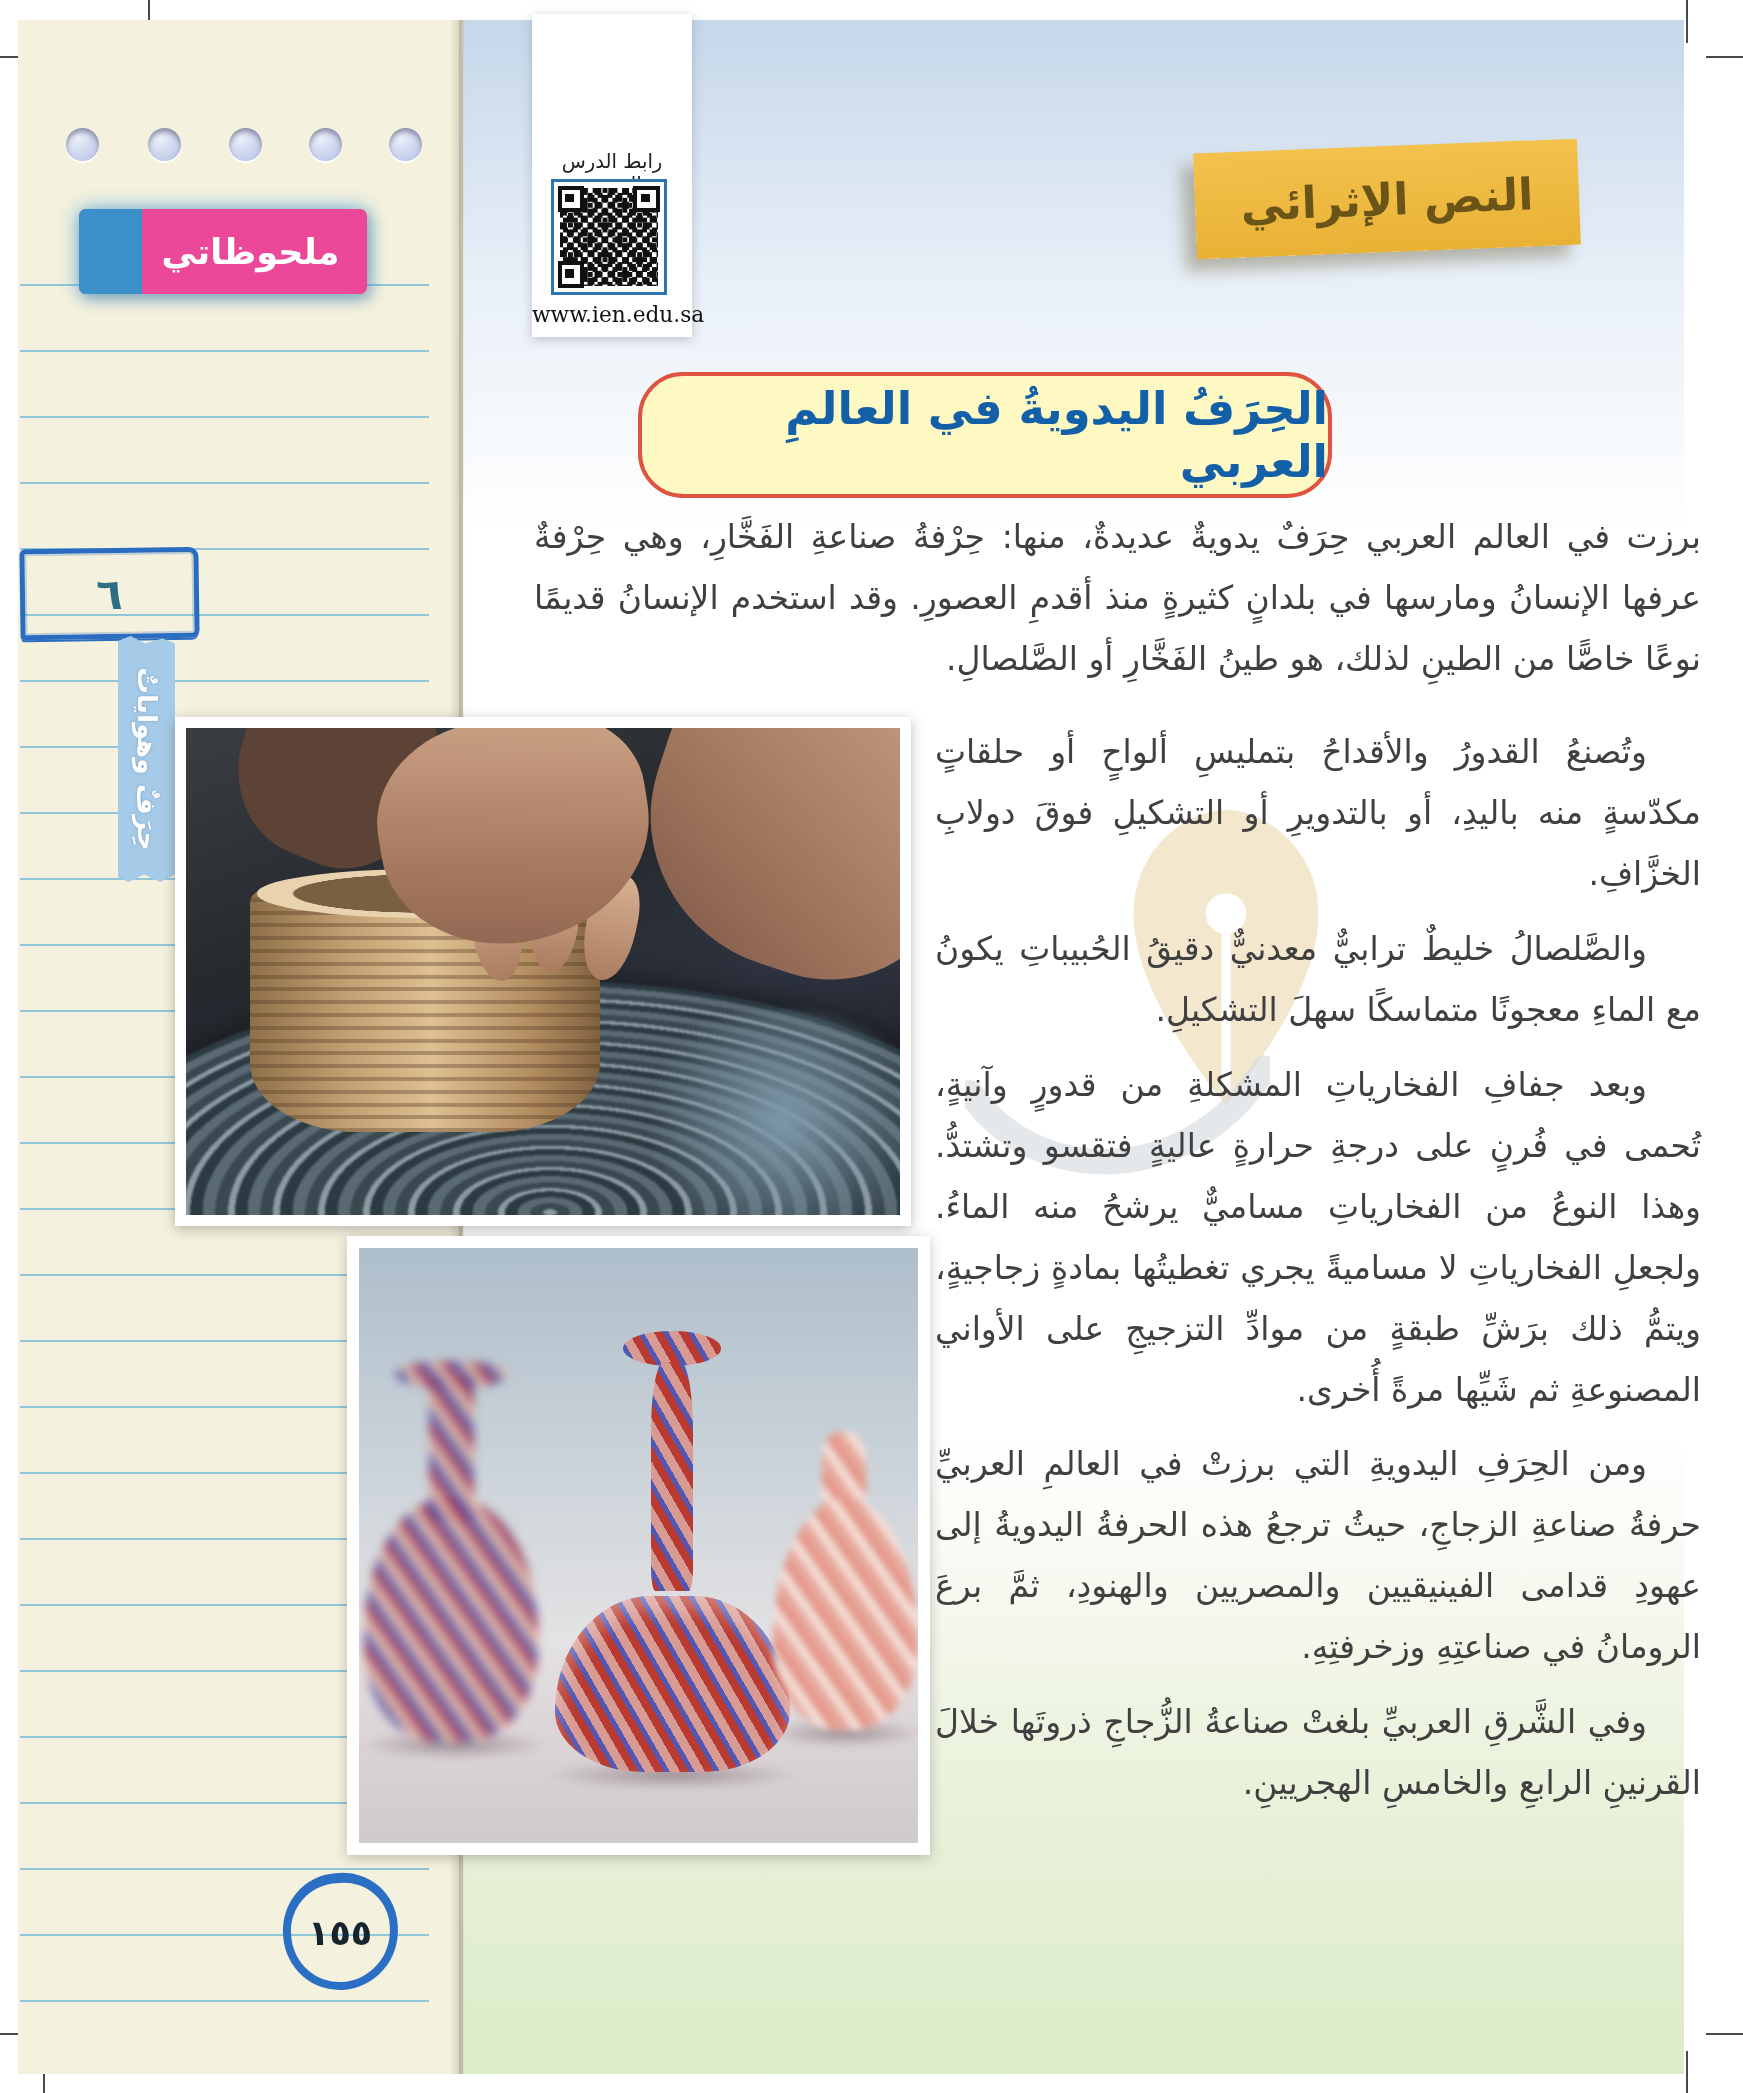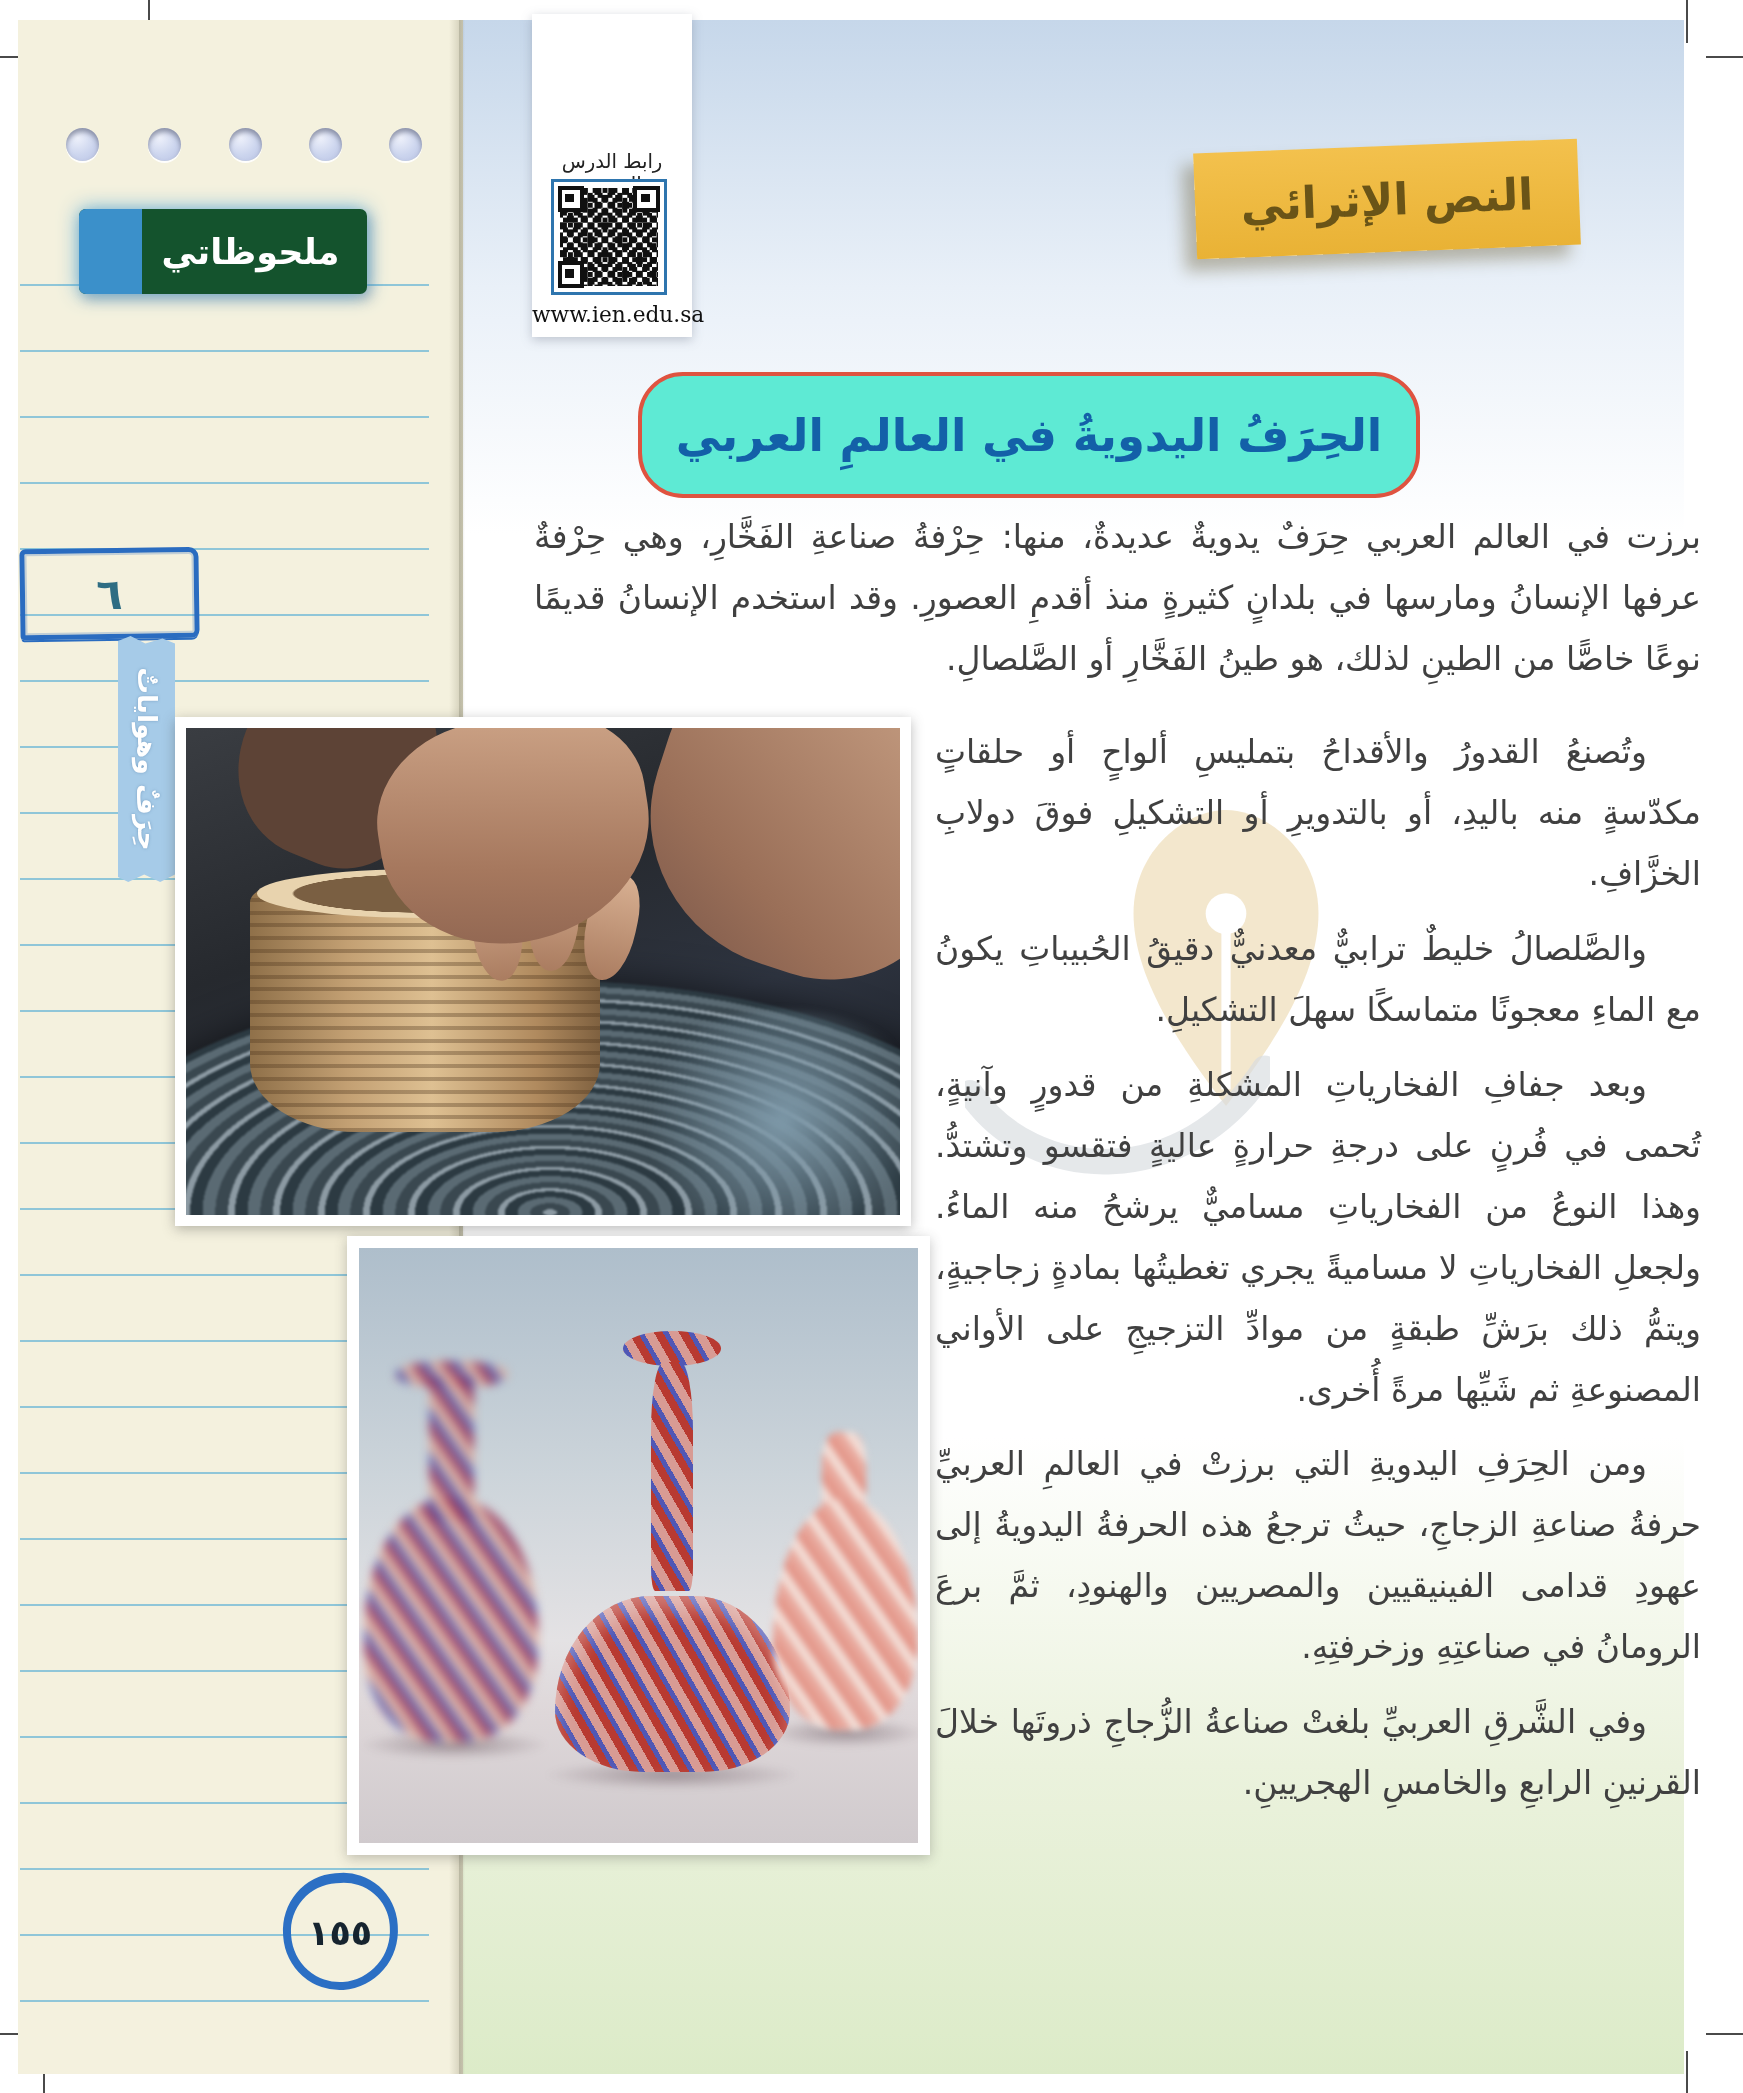--- a/index.html
+++ b/index.html
@@ -15,21 +15,21 @@
     background:linear-gradient(90deg,rgba(120,115,85,0) 0%,rgba(120,115,85,.30) 100%);}
   .rules{position:absolute;left:2px;top:202px;width:409px;height:1803px;
     background:repeating-linear-gradient(to bottom,transparent 0 62px,#8fc6d8 62px 64px,transparent 64px 66px);}
   .holes{position:absolute;left:0;top:108px;width:445px;height:33px;}
   .hole{position:absolute;top:0;width:33px;height:33px;border-radius:50%;
     background:radial-gradient(circle at 35% 30%,#eef1fb 0%,#ccd5ee 55%,#b9c3e4 100%);
     box-shadow:inset 0 3.9px 4.9px rgba(80,85,110,.55),0 2px 0 rgba(255,255,255,.9);}
   .hole:nth-child(1){left:48px}.hole:nth-child(2){left:130px}.hole:nth-child(3){left:211px}
   .hole:nth-child(4){left:291px}.hole:nth-child(5){left:371px}
 
-  .notes-label{position:absolute;left:79px;top:209px;width:288px;height:85px;background:#14532d;
+  .notes-label{position:absolute;left:79px;top:209px;width:288px;height:85px;background:#ec4899;
     border-radius:6.9px;box-shadow:0 0 19.7px rgba(74,164,217,.85),3.9px 5.9px 11.8px rgba(60,70,100,.3);
     display:flex;align-items:center;justify-content:center;}
   .notes-label::before{content:"";position:absolute;left:0;top:0;width:63px;height:100%;
     background:#3b90ca;border-radius:6.9px 0 0 6.9px;}
   .notes-label span{position:relative;color:#ffffff;font-weight:bold;font-size:35px;padding-left:55px;}
 
   .unit-box{position:absolute;left:19.7px;top:548px;width:169px;height:81px;
     border:5.9px solid #2a6cc0;border-radius:5.9px 9.9px 7.9px 3.9px;transform:rotate(-.8deg);
     box-shadow:inset 0 0 0 2px rgba(42,108,192,.25),0 3px 0 -1px #2a6cc0;
     display:flex;align-items:center;justify-content:center;}
@@ -68,21 +68,21 @@
   .qr-url{position:absolute;top:288px;width:100%;text-align:center;font-size:21.7px;color:#111;
     font-family:"DejaVu Serif",serif;}
 
   
   .banner{position:absolute;left:1195px;top:146px;width:384px;height:106px;
     background:linear-gradient(180deg,#f3c14d 0%,#e9b235 100%);transform:rotate(-2.2deg);
     box-shadow:-11.8px 11.8px 15.8px rgba(100,85,40,.38);display:flex;align-items:center;justify-content:center;}
   .banner span{color:#6a5417;font-weight:bold;font-size:44px;direction:rtl;}
 
   
-  .title-box{position:absolute;left:638px;top:372px;width:782px;height:126px;background:#5eead4;
+  .title-box{position:absolute;left:638px;top:372px;width:694px;height:126px;background:#fef9c3;
     border:4.9px solid #df5340;border-radius:45px;box-sizing:border-box;
     display:flex;align-items:center;justify-content:center;}
   .title-box span{color:#1360a8;font-weight:bold;font-size:45px;direction:rtl;}
 
   
   .rtl-text{direction:rtl;text-align:justify;color:#404040;font-size:33px;line-height:61px;}
   .para-lead{position:absolute;right:43px;top:506px;width:1167px;z-index:5;}
   .text-col{position:absolute;right:43px;top:721px;width:766px;z-index:5;}
   .text-col p{margin:0 0 13.8px 0;text-indent:54px;}
 

